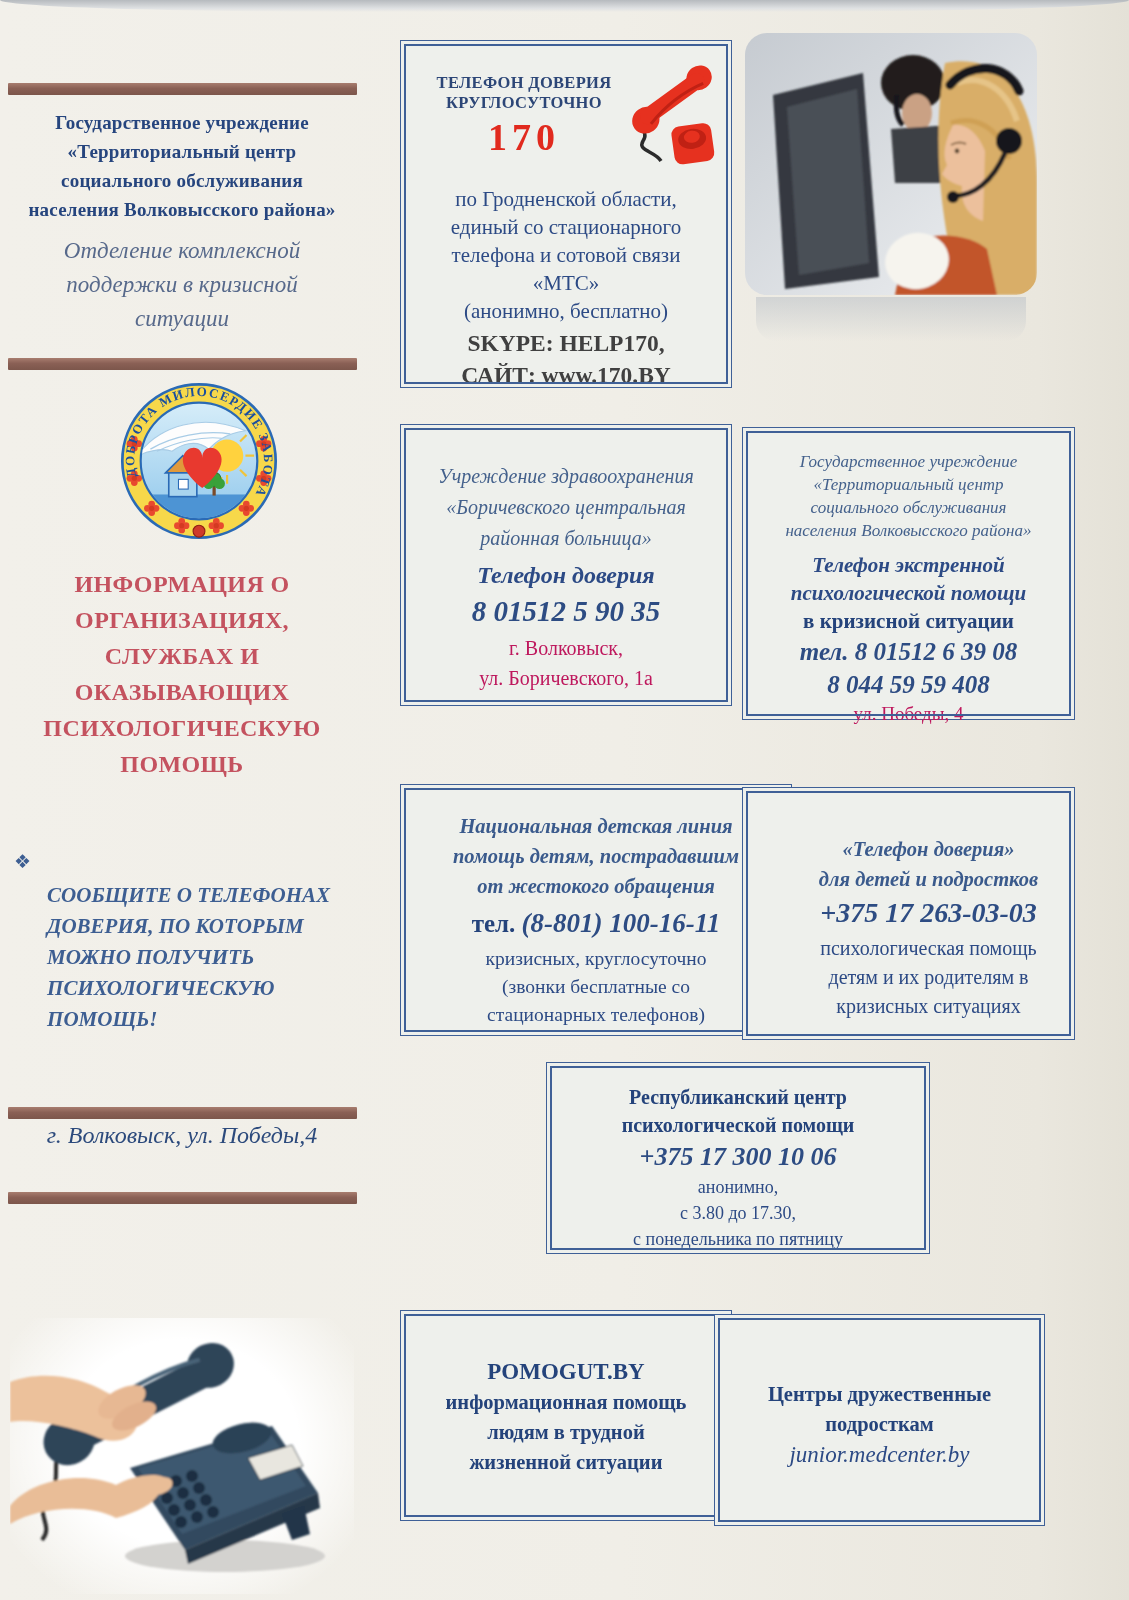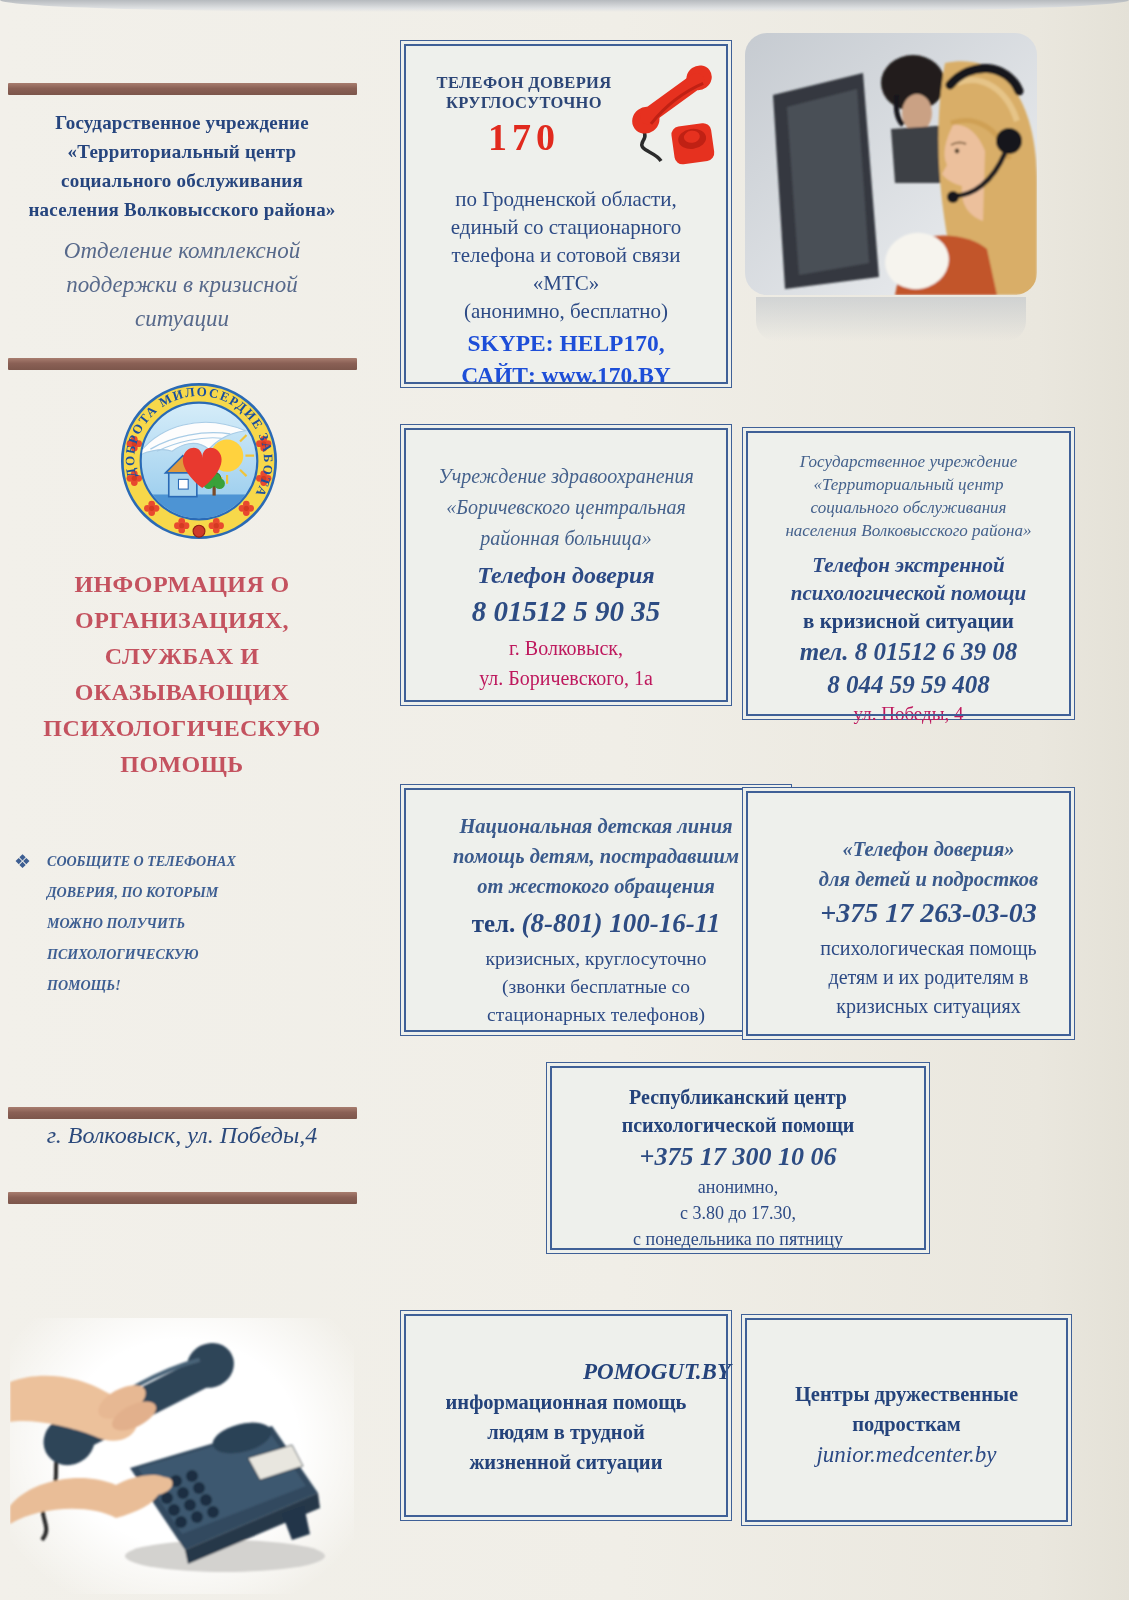--- a/index.html
+++ b/index.html
@@ -16,42 +16,42 @@
   
   .org-title{position:absolute;left:4px;top:108px;width:356px;text-align:center;
     font-weight:bold;font-size:19px;line-height:29px;color:#26457e;letter-spacing:.2px;}
   .division{position:absolute;left:4px;top:234px;width:356px;text-align:center;
     font-style:italic;font-size:23px;line-height:34px;color:#57698b;}
   .logo{position:absolute;left:118px;top:380px;width:162px;height:162px;}
   .heading{position:absolute;left:2px;top:566px;width:360px;text-align:center;
     font-weight:bold;font-size:24px;line-height:36px;color:#c4525f;letter-spacing:.4px;}
   .bullet-row{position:absolute;left:14px;top:846px;width:346px;display:flex;}
   .marker{color:#3d5e92;font-size:19px;line-height:31px;margin-right:16px;}
-  .bullet-text{font-weight:bold;font-style:italic;font-size:14px;line-height:31px;color:#3d5e92;}
+  .bullet-text{font-weight:bold;font-style:italic;font-size:21px;line-height:31px;color:#3d5e92;margin-top:34px;}
   .address{position:absolute;left:0;top:1122px;width:364px;text-align:center;
     font-style:italic;font-size:24px;color:#2c4a7c;}
   .phone-photo{position:absolute;left:10px;top:1318px;width:344px;height:276px;
     background:radial-gradient(ellipse at 50% 45%,#ffffff 48%,rgba(255,255,255,0) 85%);}
   
   .box{position:absolute;background:#eef0ec;border:1px solid #3f6097;text-align:center;box-sizing:border-box;}
   .box::before{content:"";position:absolute;inset:3px;border:2px solid #3f6097;pointer-events:none;}
   .box1{left:400px;top:40px;width:332px;height:348px;}
   .box2{left:400px;top:424px;width:332px;height:282px;}
   .box3{left:742px;top:427px;width:333px;height:293px;}
   .box4{left:400px;top:784px;width:392px;height:252px;}
   .box5{left:742px;top:787px;width:333px;height:253px;padding-left:40px;}
   .box6{left:546px;top:1062px;width:384px;height:192px;}
   .box7{left:400px;top:1310px;width:332px;height:211px;}
-  .box8{left:741px;top:1314px;width:331px;height:212px;}
+  .box8{left:714px;top:1314px;width:331px;height:212px;}
   .b1-row{display:flex;align-items:flex-start;padding:24px 10px 0 26px;}
   .b1-left{flex:1;padding-top:8px;}
   .b1-title{font-weight:bold;font-size:16.5px;line-height:20px;color:#2c4677;letter-spacing:.3px;}
   .b1-number{font-weight:bold;font-size:38px;line-height:44px;color:#e12a1e;letter-spacing:5px;margin-top:2px;}
   .b1-body{font-size:21px;line-height:28px;margin-top:12px;color:#2c4a85;}
-  .b1-bold{font-weight:bold;font-size:23.5px;line-height:32px;color:#1d4ed8;margin-top:2px;}
+  .b1-bold{font-weight:bold;font-size:23.5px;line-height:32px;color:#404040;margin-top:2px;}
   .photo-op{position:absolute;left:745px;top:33px;width:292px;height:262px;}
   .photo-refl{position:absolute;left:756px;top:297px;width:270px;height:44px;
     background:linear-gradient(rgba(186,192,199,.55),rgba(186,192,199,0));border-radius:0 0 20px 20px;}
   .org-it{font-style:italic;font-size:20px;line-height:31px;color:#44618c;}
   .org-it.sm{font-size:17px;line-height:23px;}
   .svc-bi{font-weight:bold;font-style:italic;font-size:24px;line-height:31px;color:#2c4a85;}
   .svc-b{font-weight:bold;font-size:21px;line-height:28px;color:#24437b;}
   .title-bi{font-weight:bold;font-style:italic;font-size:20.5px;line-height:30px;color:#3a5a8c;}
   .title-b{font-weight:bold;font-size:21px;line-height:29px;color:#24437b;}
   .phone-bi{font-weight:bold;font-style:italic;font-size:27px;line-height:36px;color:#2d4c83;}
@@ -70,21 +70,21 @@
   .box3 .phone-bi{font-size:25px;line-height:33px;}
   .box3 .addr{font-size:19px;line-height:26px;}
   .box4 .title-bi{padding-top:26px;}
   .box4 .phone-line{margin-top:4px;line-height:37px;}
   .box4 .note{font-size:19.5px;line-height:28px;}
   .box5 .title-bi{padding-top:46px;}
   .box5 .phone-bi{font-size:28px;line-height:38px;}
   .box5 .note{margin-top:2px;}
   .box6 .title-b{padding-top:20px;font-size:20px;line-height:28px;}
   .box6 .phone-bi{font-size:26px;line-height:35px;}
-  .box7 .pomogut-title{padding-top:46px;font-weight:bold;font-style:italic;font-size:23px;line-height:30px;color:#24437b;text-align:right;}
+  .box7 .pomogut-title{padding-top:46px;font-weight:bold;font-size:23px;line-height:30px;color:#24437b;}
   .box7 .title-b{font-size:20.5px;line-height:30px;}
   .box8 .title-b{padding-top:64px;font-size:20.5px;line-height:30px;}
   .junior-url{font-style:italic;font-size:23px;line-height:32px;color:#2c4a85;}
 </style>
 </head>
 <body>
 
 <div class="page">
   <div class="scan-top"></div>
 

